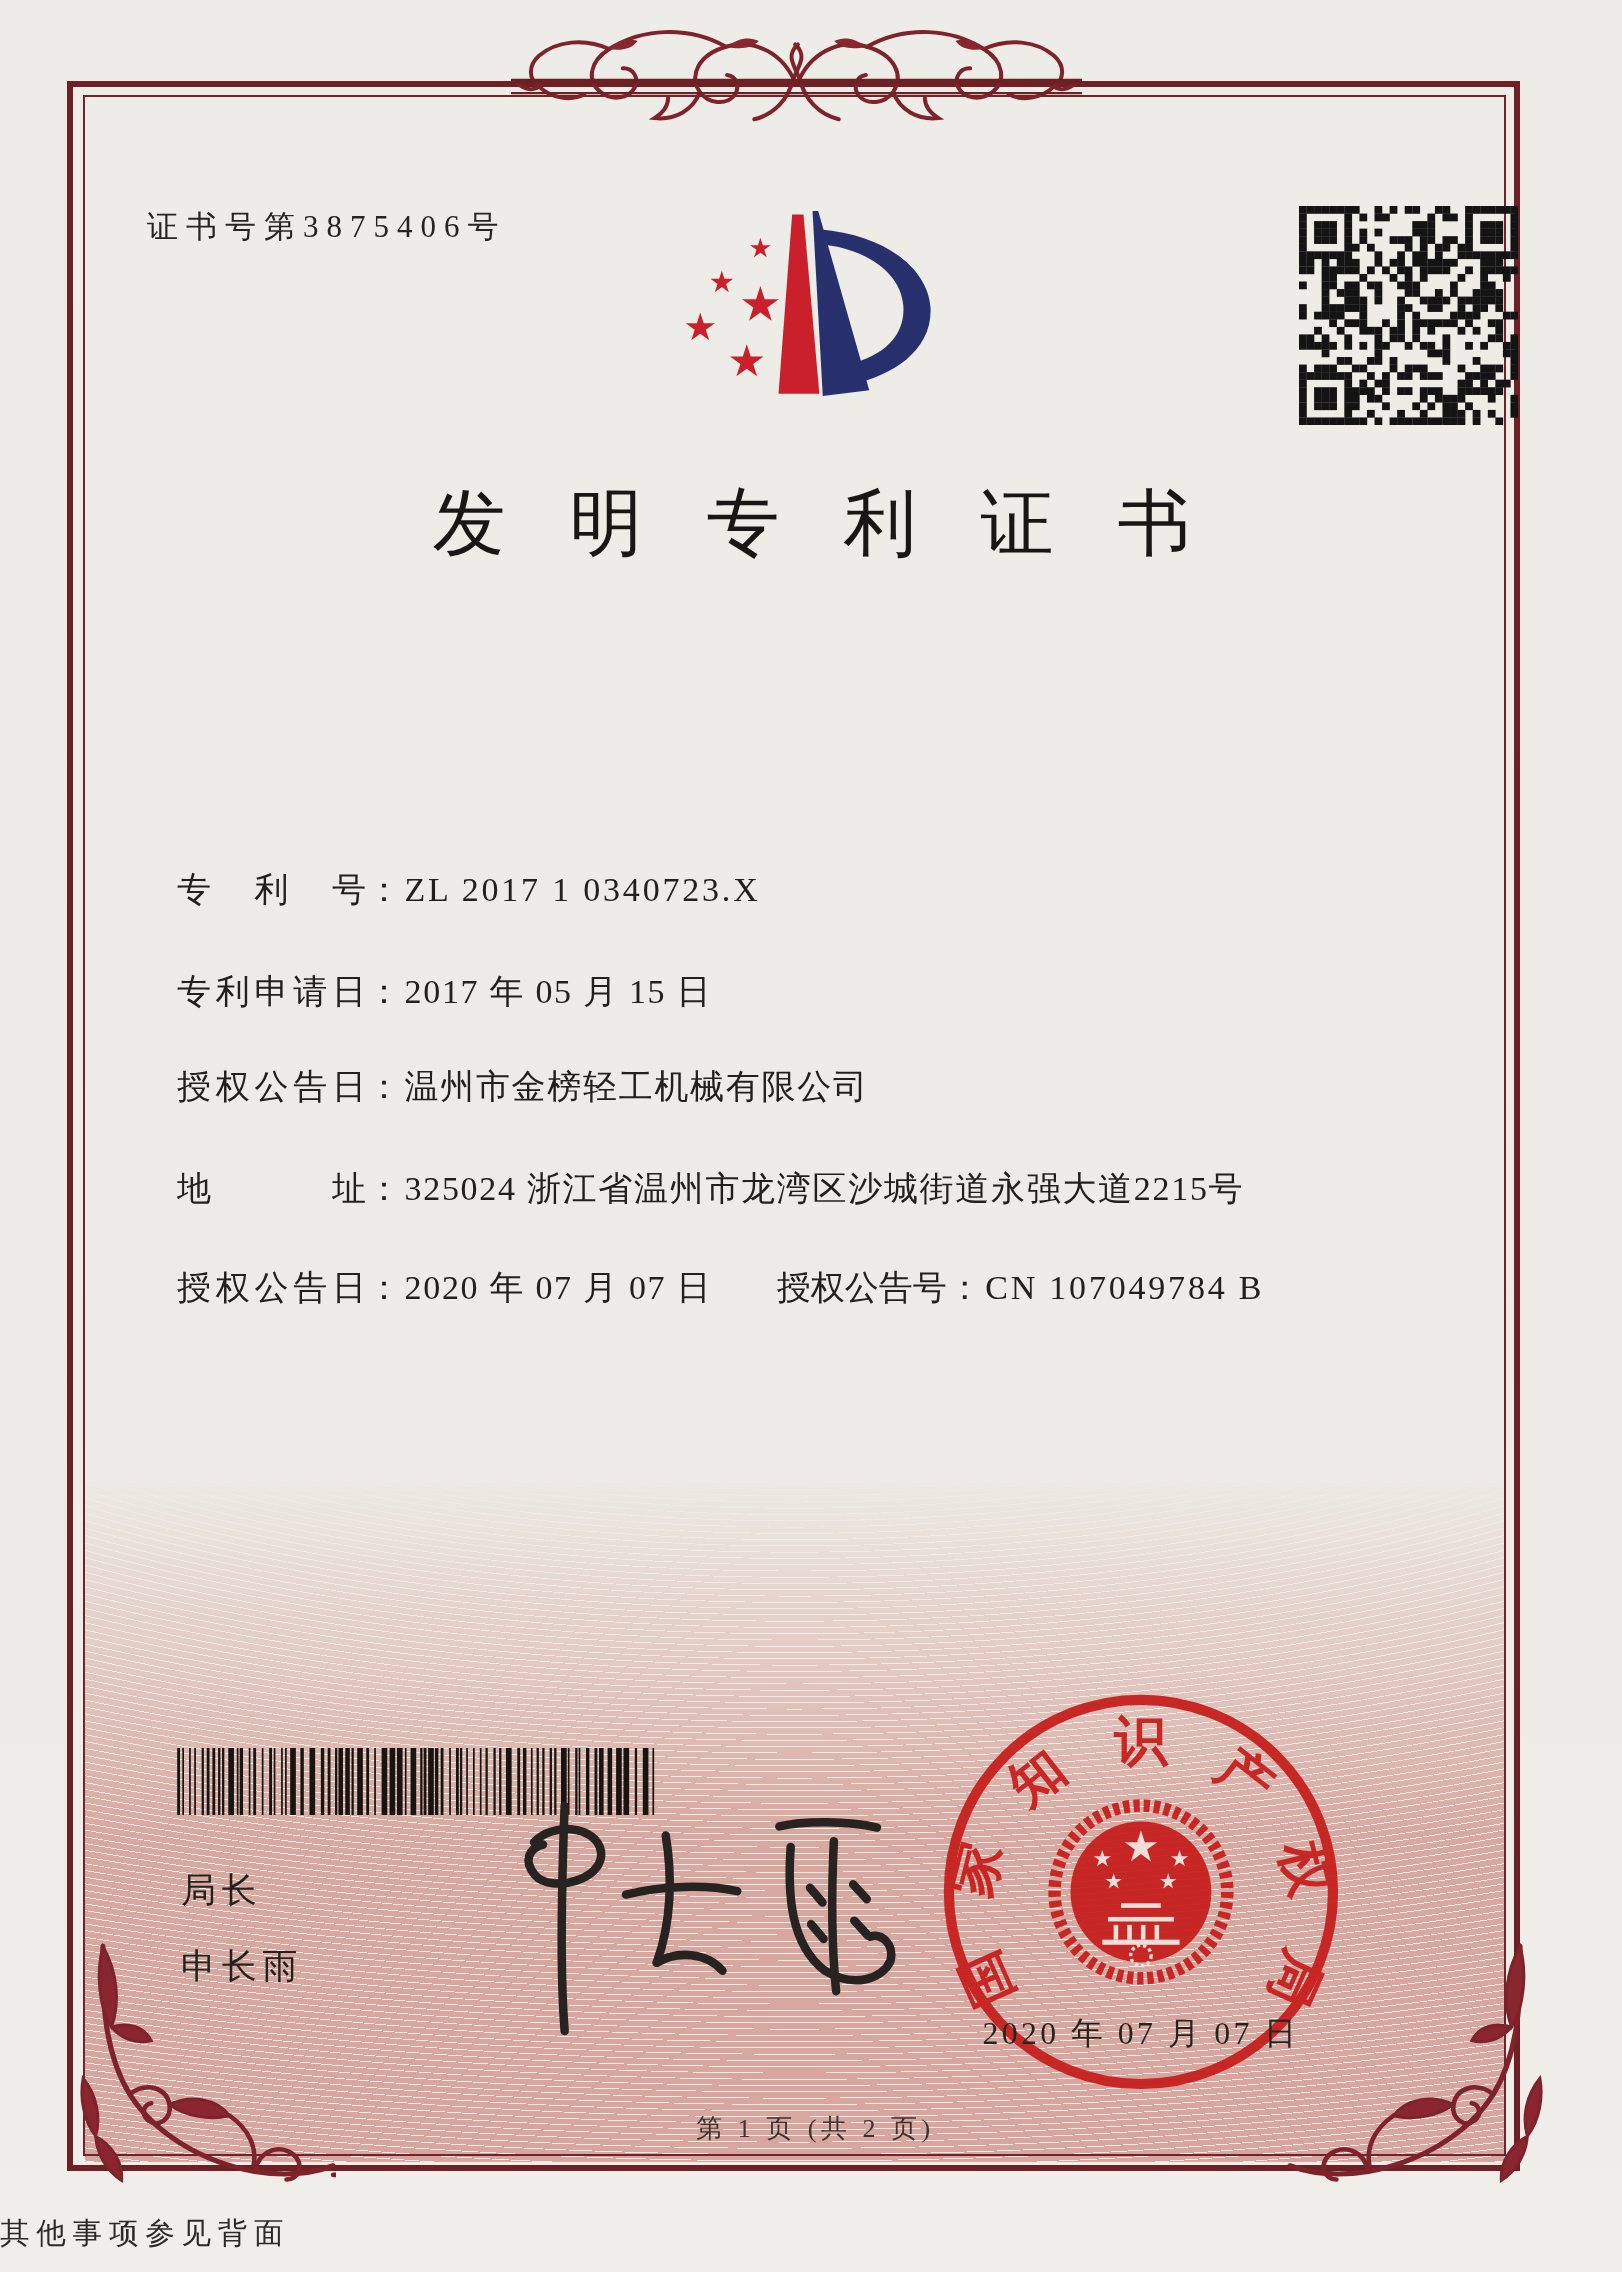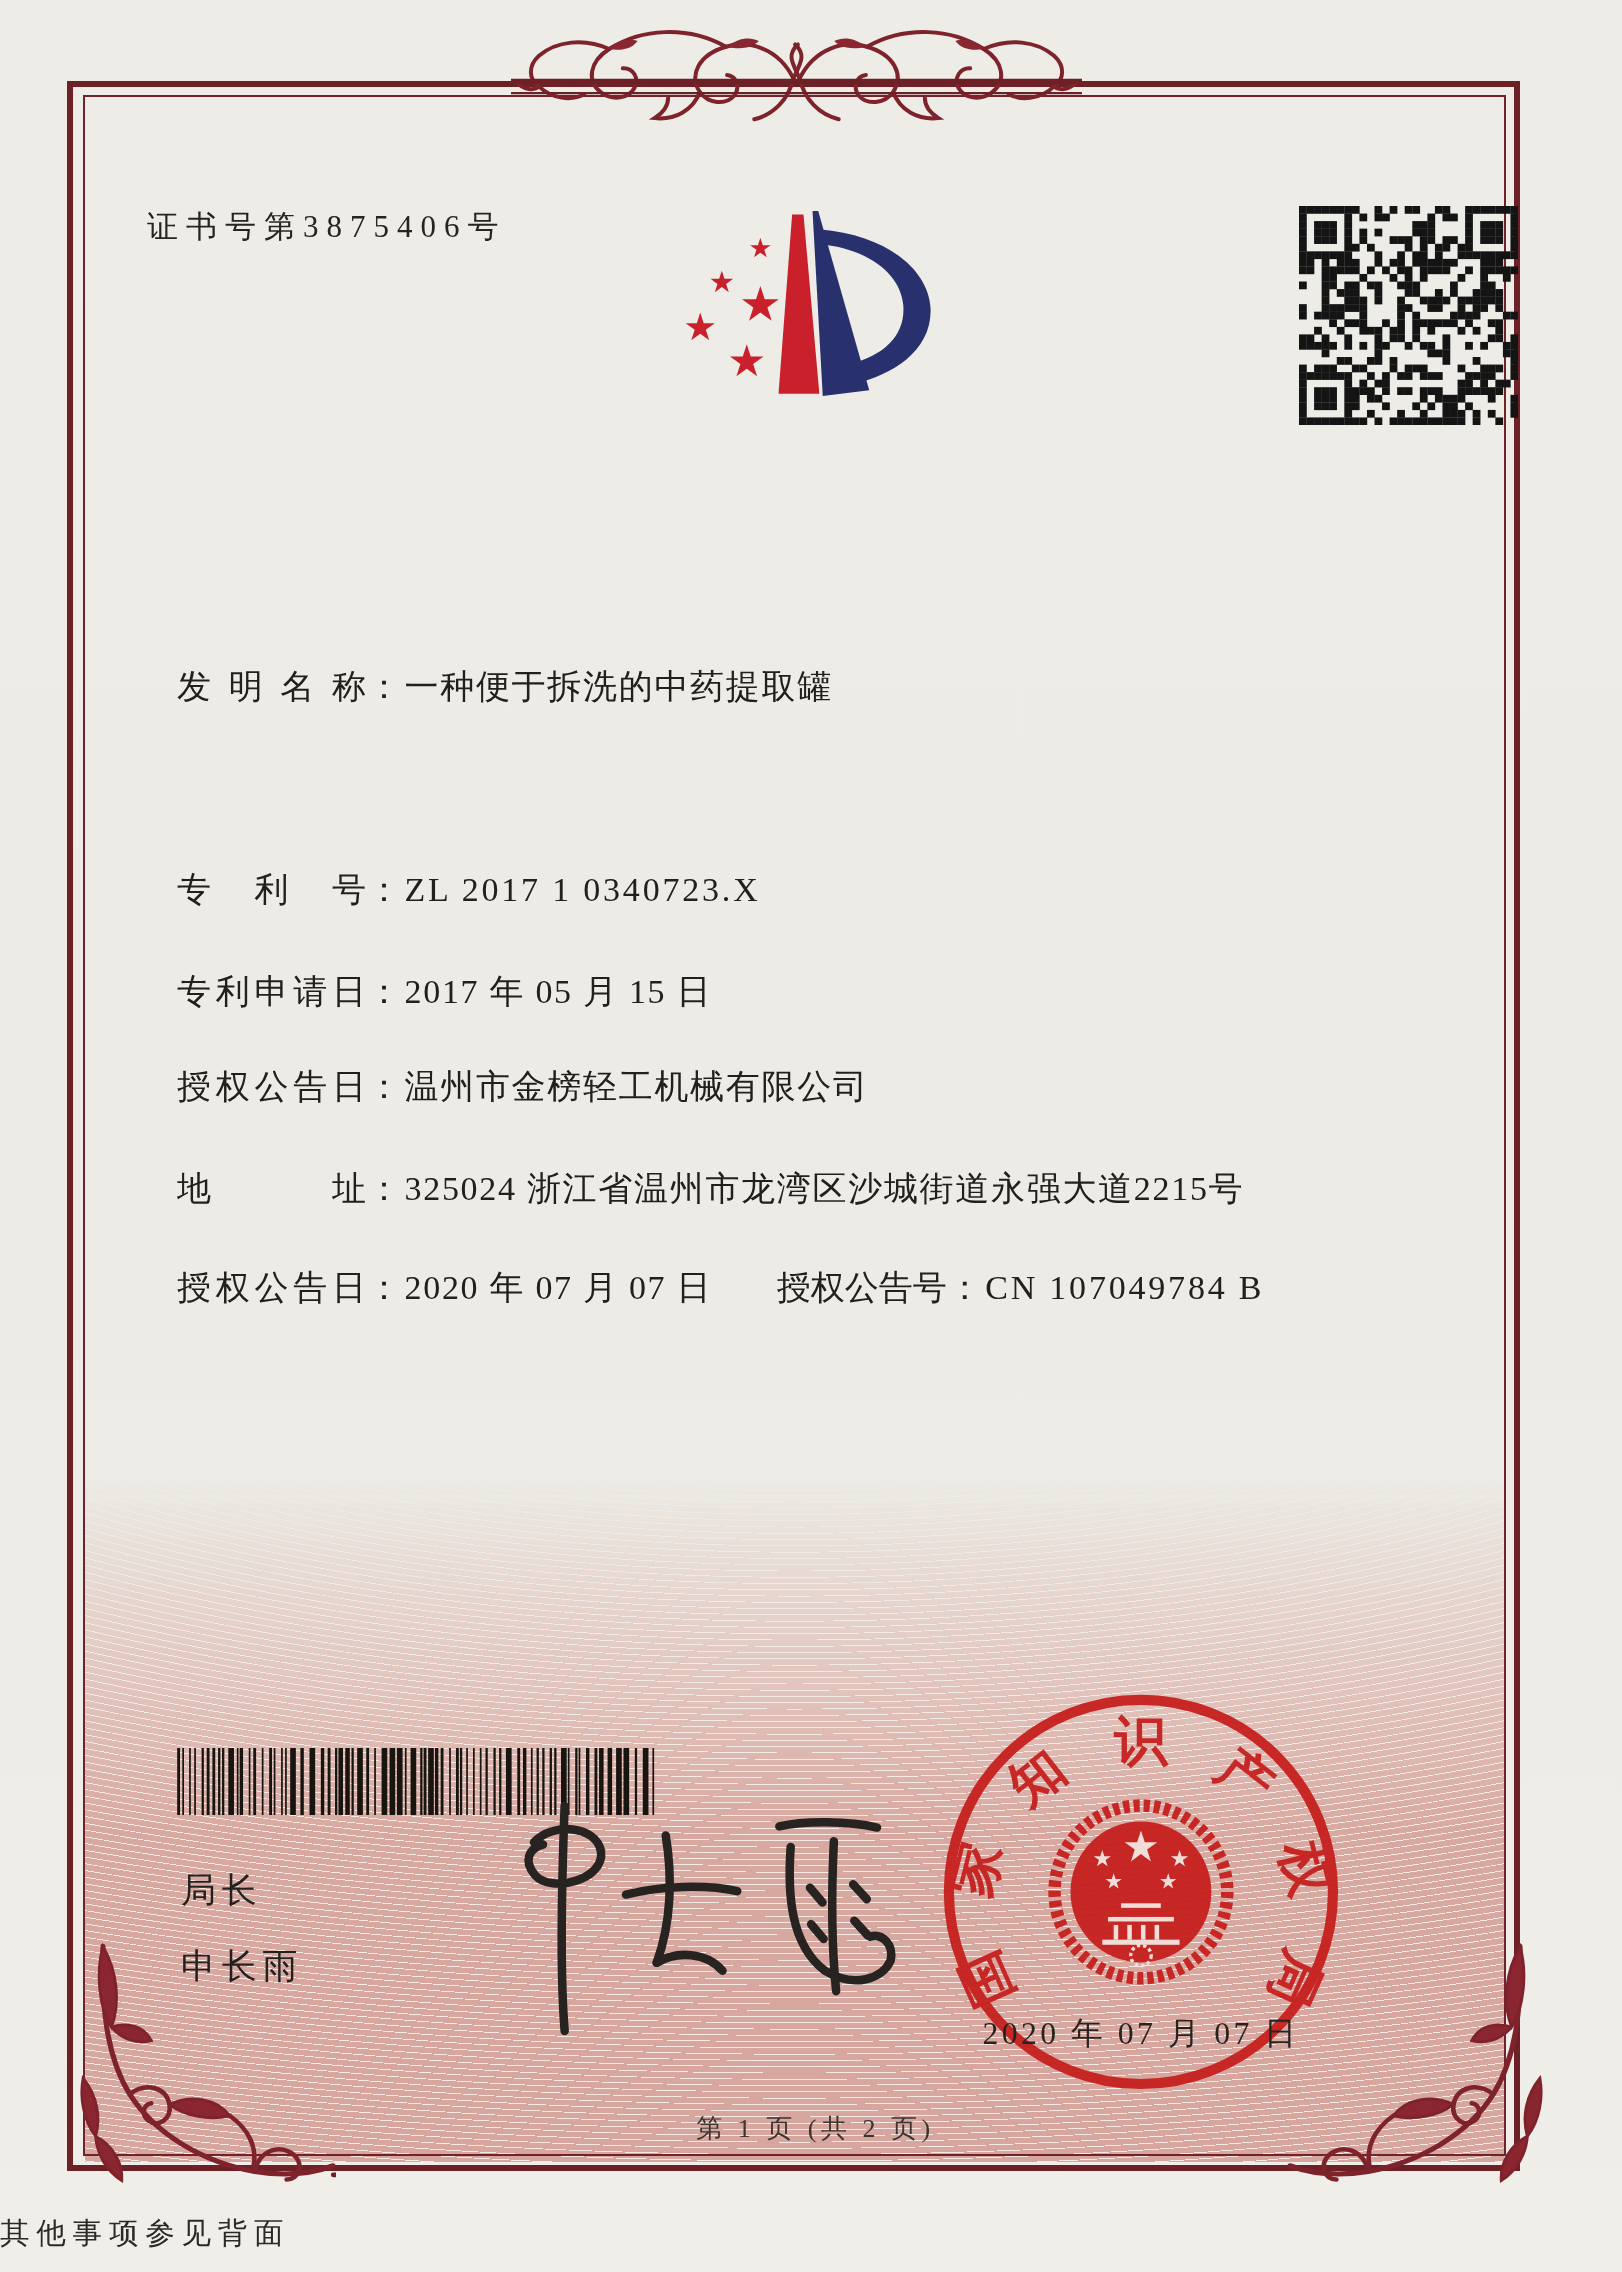--- a/index.html
+++ b/index.html
@@ -579,24 +579,22 @@
         <rect x="226.3" y="372.7" width="13.7" height="13.7"></rect>
         <rect x="239.6" y="372.7" width="13.7" height="13.7"></rect>
         <rect x="252.9" y="372.7" width="13.7" height="13.7"></rect>
         <rect x="266.2" y="372.7" width="13.7" height="13.7"></rect>
         <rect x="279.5" y="372.7" width="13.7" height="13.7"></rect>
         <rect x="306.1" y="372.7" width="13.7" height="13.7"></rect>
         <rect x="346.1" y="372.7" width="13.7" height="13.7"></rect>
       </g>
     </svg>
 
-
-  <div class="abs frow" style="top:664px">
-    <span class="flabel">发明名称</span><span class="fcolon">：</span><span class="fval">一种便于拆洗的中药提取罐</span>
-  </div>
+  <div class="abs title"><span>发明专利证书</span></div>
+
   <div class="abs frow" style="top:867px">
     <span class="flabel">专利号</span><span class="fcolon">：</span><span class="fval num">ZL 2017 1 0340723.X</span>
   </div>
   <div class="abs frow" style="top:969px">
     <span class="flabel">专利申请日</span><span class="fcolon">：</span><span class="fval">2017 年 05 月 15 日</span>
   </div>
   <div class="abs frow" style="top:1064px">
     <span class="flabel">授权公告日</span><span class="fcolon">：</span><span class="fval">温州市金榜轻工机械有限公司</span>
   </div>
   <div class="abs frow" style="top:1166px">

